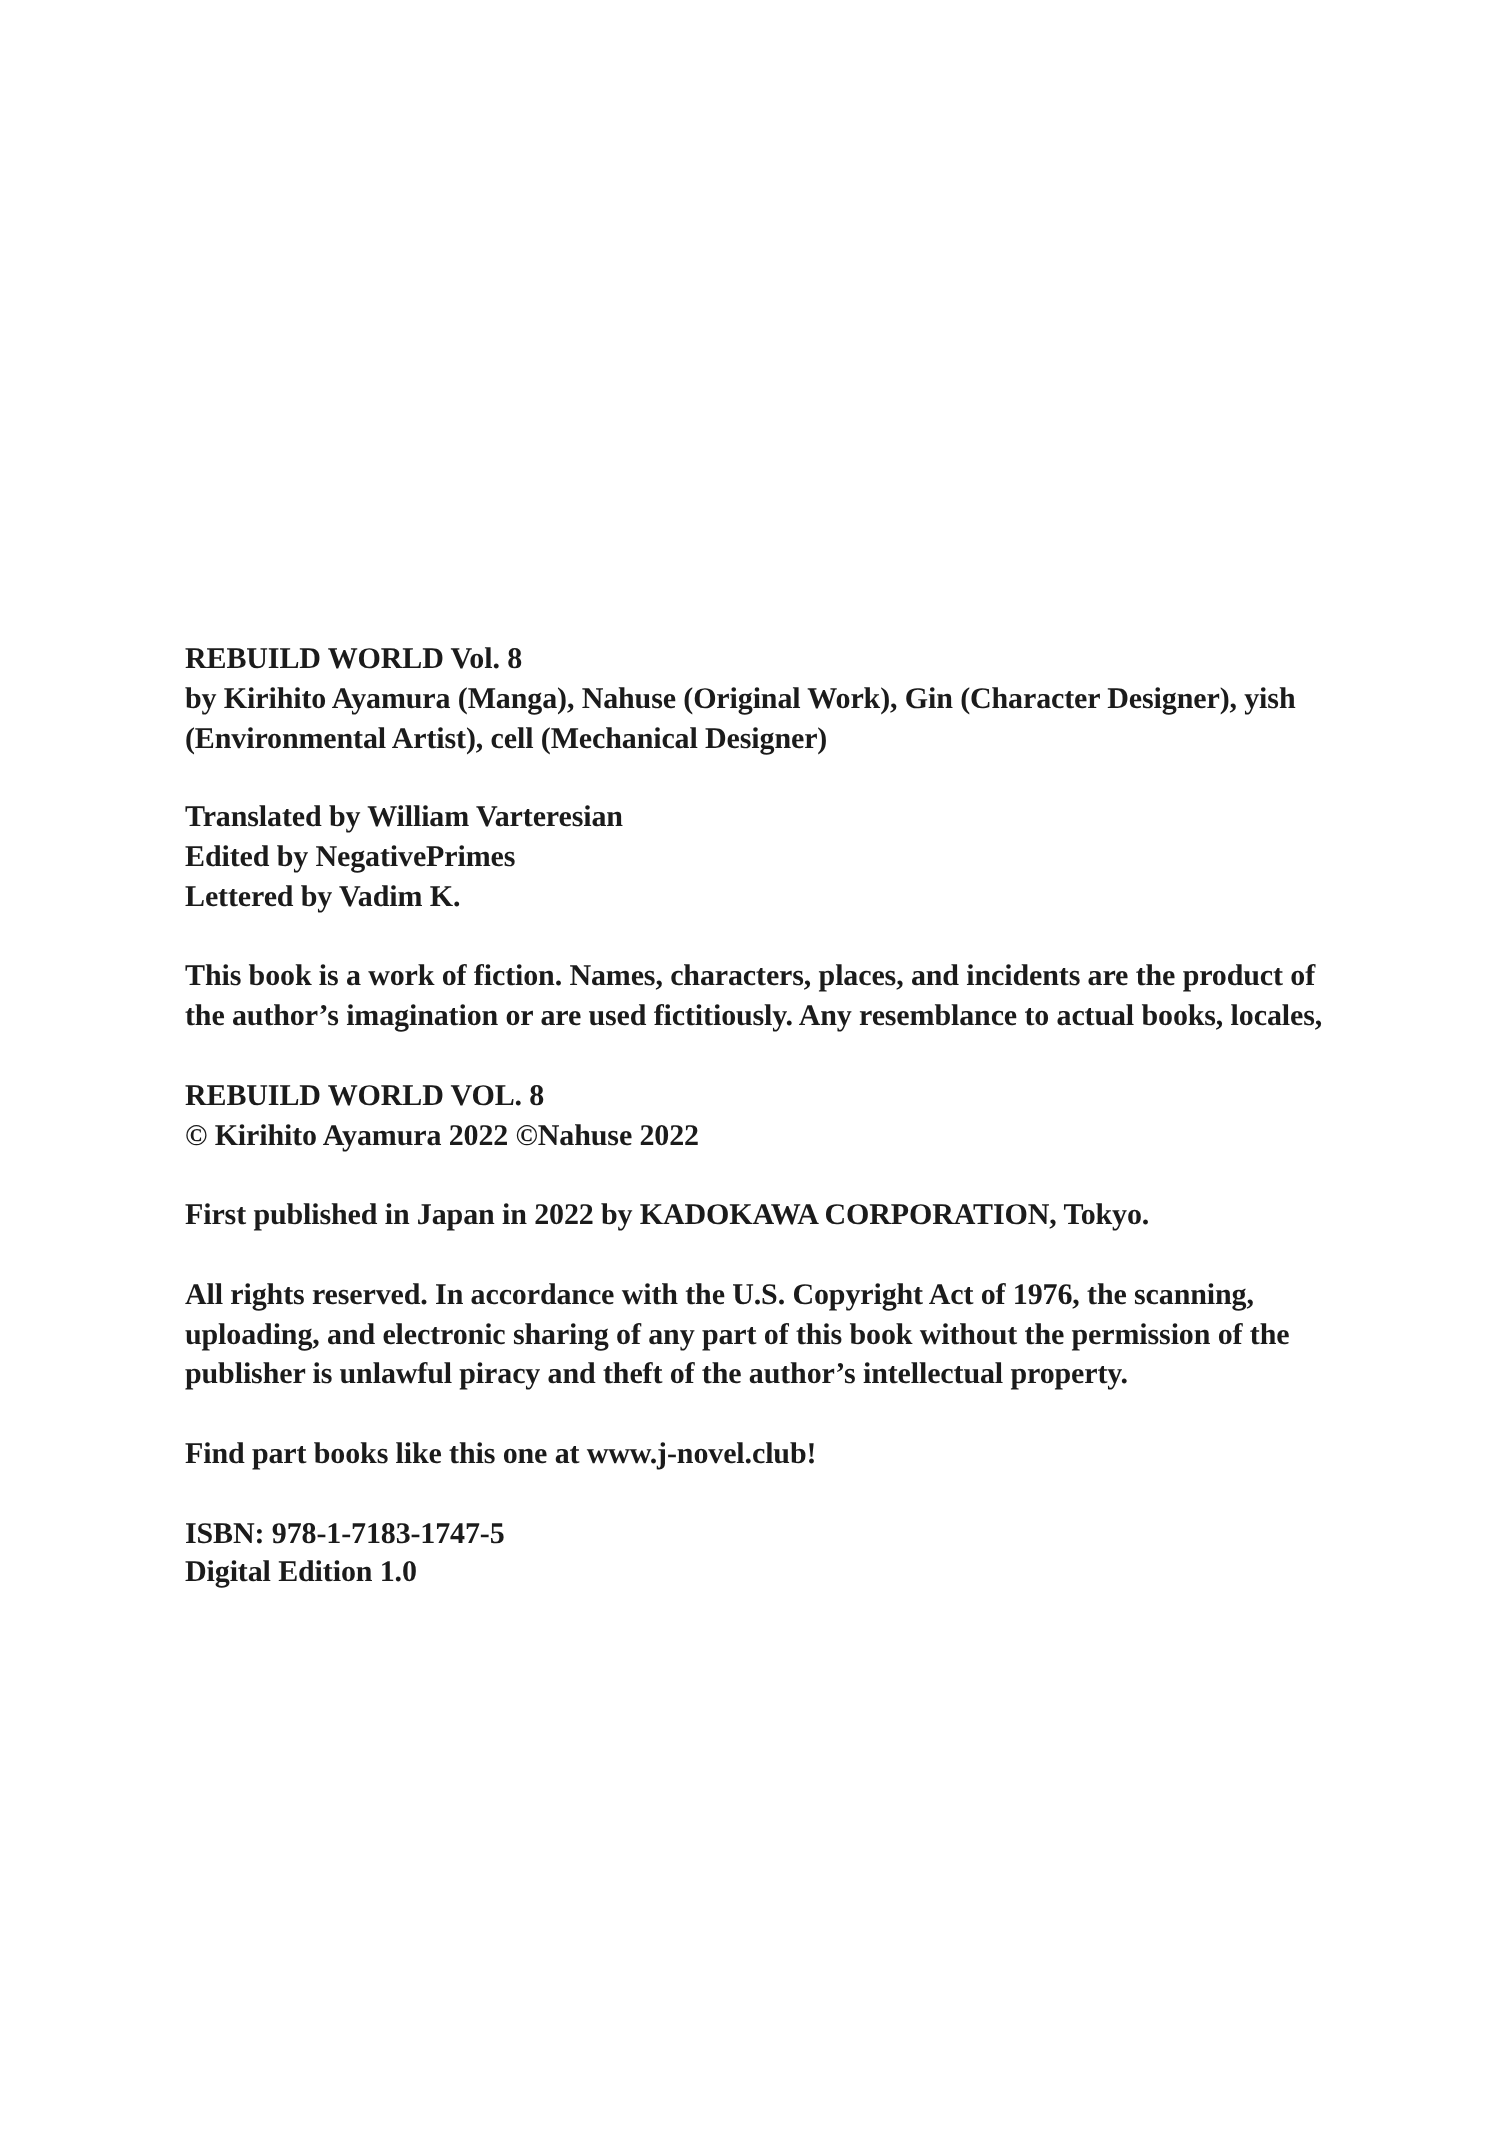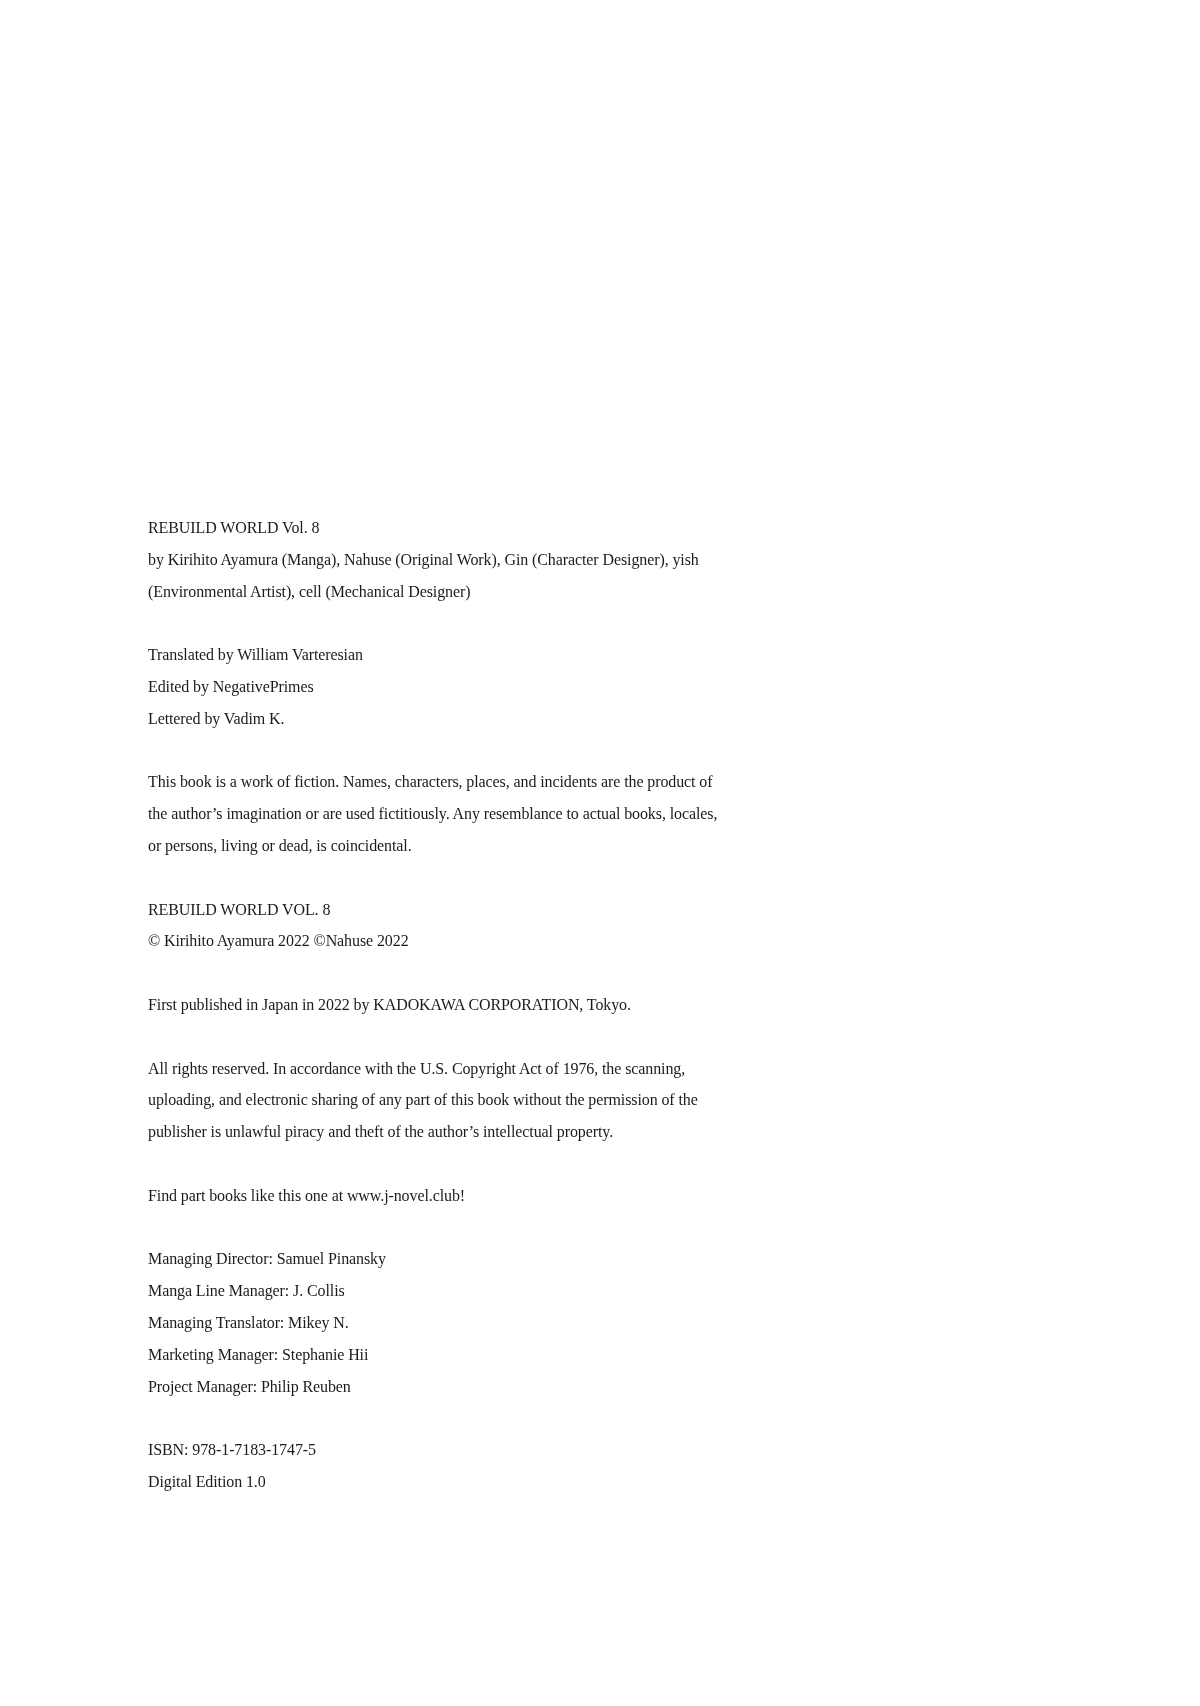--- a/index.html
+++ b/index.html
@@ -16,25 +16,25 @@
   .page {
     width: 1200px;
     height: 1706px;
     background: #ffffff;
     padding: 512px 90px 0 148px;
   }
   .block {
     margin-bottom: 31.8px;
   }
   .ln {
-    font-size: 16px;
+    font-size: 24px;
     line-height: 31.8px;
     letter-spacing: -0.1px;
     white-space: nowrap;
-    font-weight: 400;
+    font-weight: 700;
   }
 </style>
 </head>
 <body>
 
 <main class="page">
 
   <section class="block">
     <div class="ln">REBUILD WORLD Vol. 8</div>
     <div class="ln">by Kirihito Ayamura (Manga), Nahuse (Original Work), Gin (Character Designer), yish</div>
@@ -43,21 +43,20 @@
 
   <section class="block">
     <div class="ln">Translated by William Varteresian</div>
     <div class="ln">Edited by NegativePrimes</div>
     <div class="ln">Lettered by Vadim K.</div>
   </section>
 
   <section class="block">
     <div class="ln">This book is a work of fiction. Names, characters, places, and incidents are the product of</div>
     <div class="ln">the author’s imagination or are used fictitiously. Any resemblance to actual books, locales,</div>
-    <div class="ln">or persons, living or dead, is coincidental.</div>
   </section>
 
   <section class="block">
     <div class="ln">REBUILD WORLD VOL. 8</div>
     <div class="ln">© Kirihito Ayamura 2022 ©Nahuse 2022</div>
   </section>
 
   <section class="block">
     <div class="ln">First published in Japan in 2022 by KADOKAWA CORPORATION, Tokyo.</div>
   </section>
@@ -65,26 +64,19 @@
   <section class="block">
     <div class="ln">All rights reserved. In accordance with the U.S. Copyright Act of 1976, the scanning,</div>
     <div class="ln">uploading, and electronic sharing of any part of this book without the permission of the</div>
     <div class="ln">publisher is unlawful piracy and theft of the author’s intellectual property.</div>
   </section>
 
   <section class="block">
     <div class="ln">Find part books like this one at www.j-novel.club!</div>
   </section>
 
-  <section class="block">
-    <div class="ln">Managing Director: Samuel Pinansky</div>
-    <div class="ln">Manga Line Manager: J. Collis</div>
-    <div class="ln">Managing Translator: Mikey N.</div>
-    <div class="ln">Marketing Manager: Stephanie Hii</div>
-    <div class="ln">Project Manager: Philip Reuben</div>
-  </section>
 
   <section class="block">
     <div class="ln">ISBN: 978-1-7183-1747-5</div>
     <div class="ln">Digital Edition 1.0</div>
   </section>
 
 </main>
 
 </body></html>

